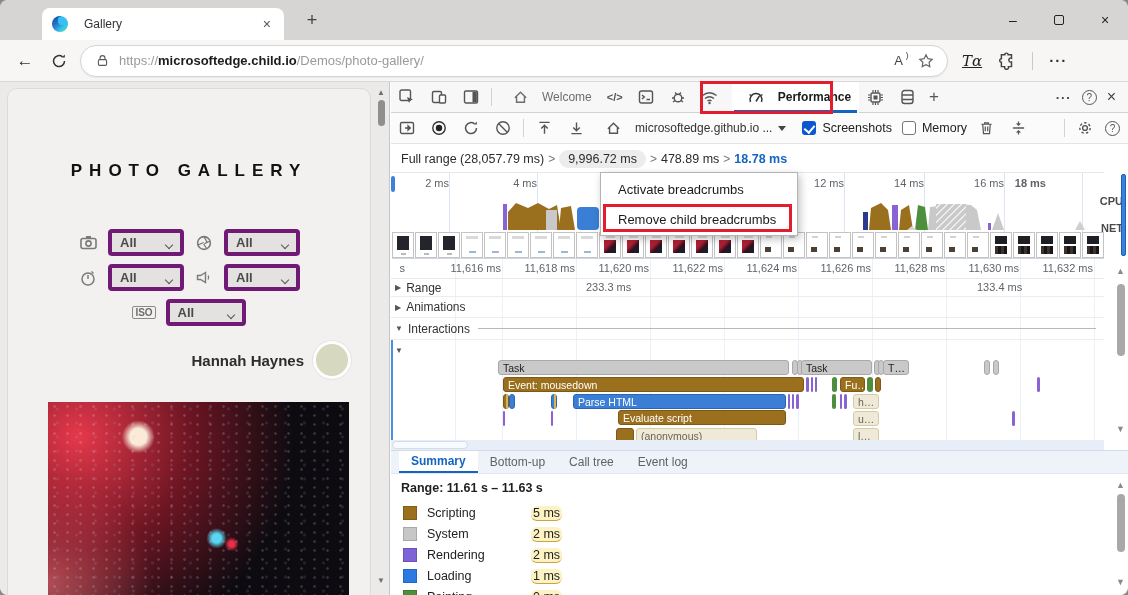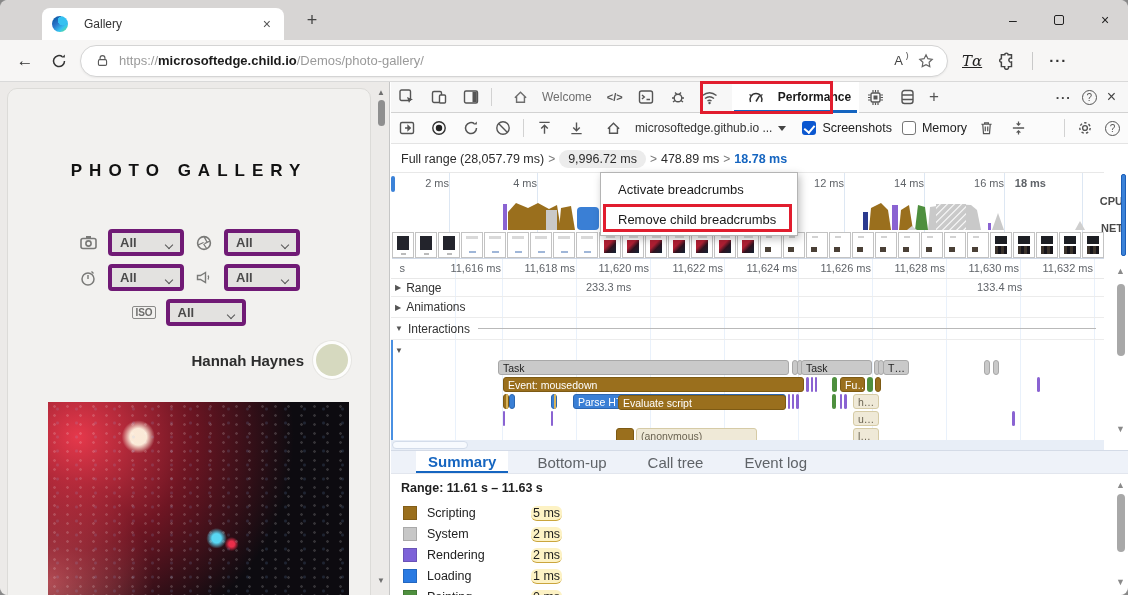--- a/index.html
+++ b/index.html
@@ -141,21 +141,21 @@
   .hscroll { position:absolute; top:358px; left:0; width:713px; height:10px; background:#e8eef7; }
   .hscroll .hthumb { position:absolute; left:1px; top:1px; width:76px; height:8px; background:#f7fafe; border:1px solid #d3dcea; border-radius:4px; }
 
   .vscroll { position:absolute; width:15px; right:0; }
   .vs-flame { top:176px; height:182px; }
   .vs-sum { top:392px; height:121px; }
   .vscroll .sarrow { position:absolute; left:0; width:15px; text-align:center; font-size:9px; color:#8a8a8a; }
   .vscroll .sthumb { position:absolute; left:4px; width:8px; border-radius:4px; background:#a8a8a8; }
 
   .dt-tabstrip { position:absolute; top:368px; left:0; right:0; height:24px; background:#eef2f9; border-top:1px solid #d4dbe7; border-bottom:1px solid #e2e6ee; display:flex; align-items:stretch; padding-left:8px; }
-  .btab { display:flex; align-items:center; padding:0 12px; font-size:15px; color:#5f6368;margin-left:17px; }
+  .btab { display:flex; align-items:center; padding:0 12px; font-size:12px; color:#5f6368; }
   .btab.active { background:#fff; color:#1565c0; font-weight:bold; border-bottom:2.5px solid #1565c0; }
 
   .summary { position:absolute; top:392px; left:0; right:16px; bottom:0; background:#fff; overflow:hidden; }
   .range-label { position:absolute; left:10px; top:7px; font-size:12.5px; font-weight:bold; color:#1f1f1f; }
   .legend-row { position:absolute; left:12px; height:16px; display:flex; align-items:center; }
   .swatch { width:14px; height:14px; border:1px solid rgba(0,0,0,.15); }
   .legend-label { font-size:12.5px; color:#222; width:104px; margin-left:10px; }
   .legend-value { font-size:12.5px; color:#1f1f1f; background:#fdf2c4; border-bottom:1.5px solid #caa53d; padding:0 2px;border-radius:6px; }
 
   .ctxmenu { position:absolute; left:209px; top:90px; width:198px; height:64px; background:#fff; border:1px solid #b4b4b4; box-shadow:2px 3px 8px rgba(0,0,0,.25); z-index:30; }
@@ -597,21 +597,21 @@
         <div class="fbar v-blue" style="left: 182px; top: 34px; width: 213px;">Parse HTML</div>
         <div class="fbar v-purple" style="left: 397px; top: 34px; width: 2px;"></div>
         <div class="fbar v-purple" style="left: 401px; top: 34px; width: 2px;"></div>
         <div class="fbar v-purple" style="left: 405px; top: 34px; width: 3px;"></div>
         <div class="fbar v-green" style="left: 441px; top: 34px; width: 4px;"></div>
         <div class="fbar v-purple" style="left: 449px; top: 34px; width: 2px;"></div>
         <div class="fbar v-purple" style="left: 453px; top: 34px; width: 3px;"></div>
         <div class="fbar v-beige" style="left: 462px; top: 34px; width: 26px;">h…</div>
         <div class="fbar v-purple" style="left: 112px; top: 51px; width: 2px;"></div>
         <div class="fbar v-purple" style="left: 160px; top: 51px; width: 2px;"></div>
-        <div class="fbar v-brown" style="left: 227px; top: 35px; width: 168px;">Evaluate script</div>
+        <div class="fbar v-brown" style="left: 227px; top: 50px; width: 168px;">Evaluate script</div>
         <div class="fbar v-beige" style="left: 462px; top: 51px; width: 26px;">u…</div>
         <div class="fbar v-purple" style="left: 621px; top: 51px; width: 3px;"></div>
         <div class="fbar v-brown" style="left: 225px; top: 68px; width: 18px;"></div>
         <div class="fbar v-beige" style="left: 245px; top: 68px; width: 121px;">(anonymous)</div>
         <div class="fbar v-beige" style="left: 462px; top: 68px; width: 26px;">l…_</div>
       </div>
 
     <div class="hscroll">
         <span class="hthumb"></span>
       </div>

